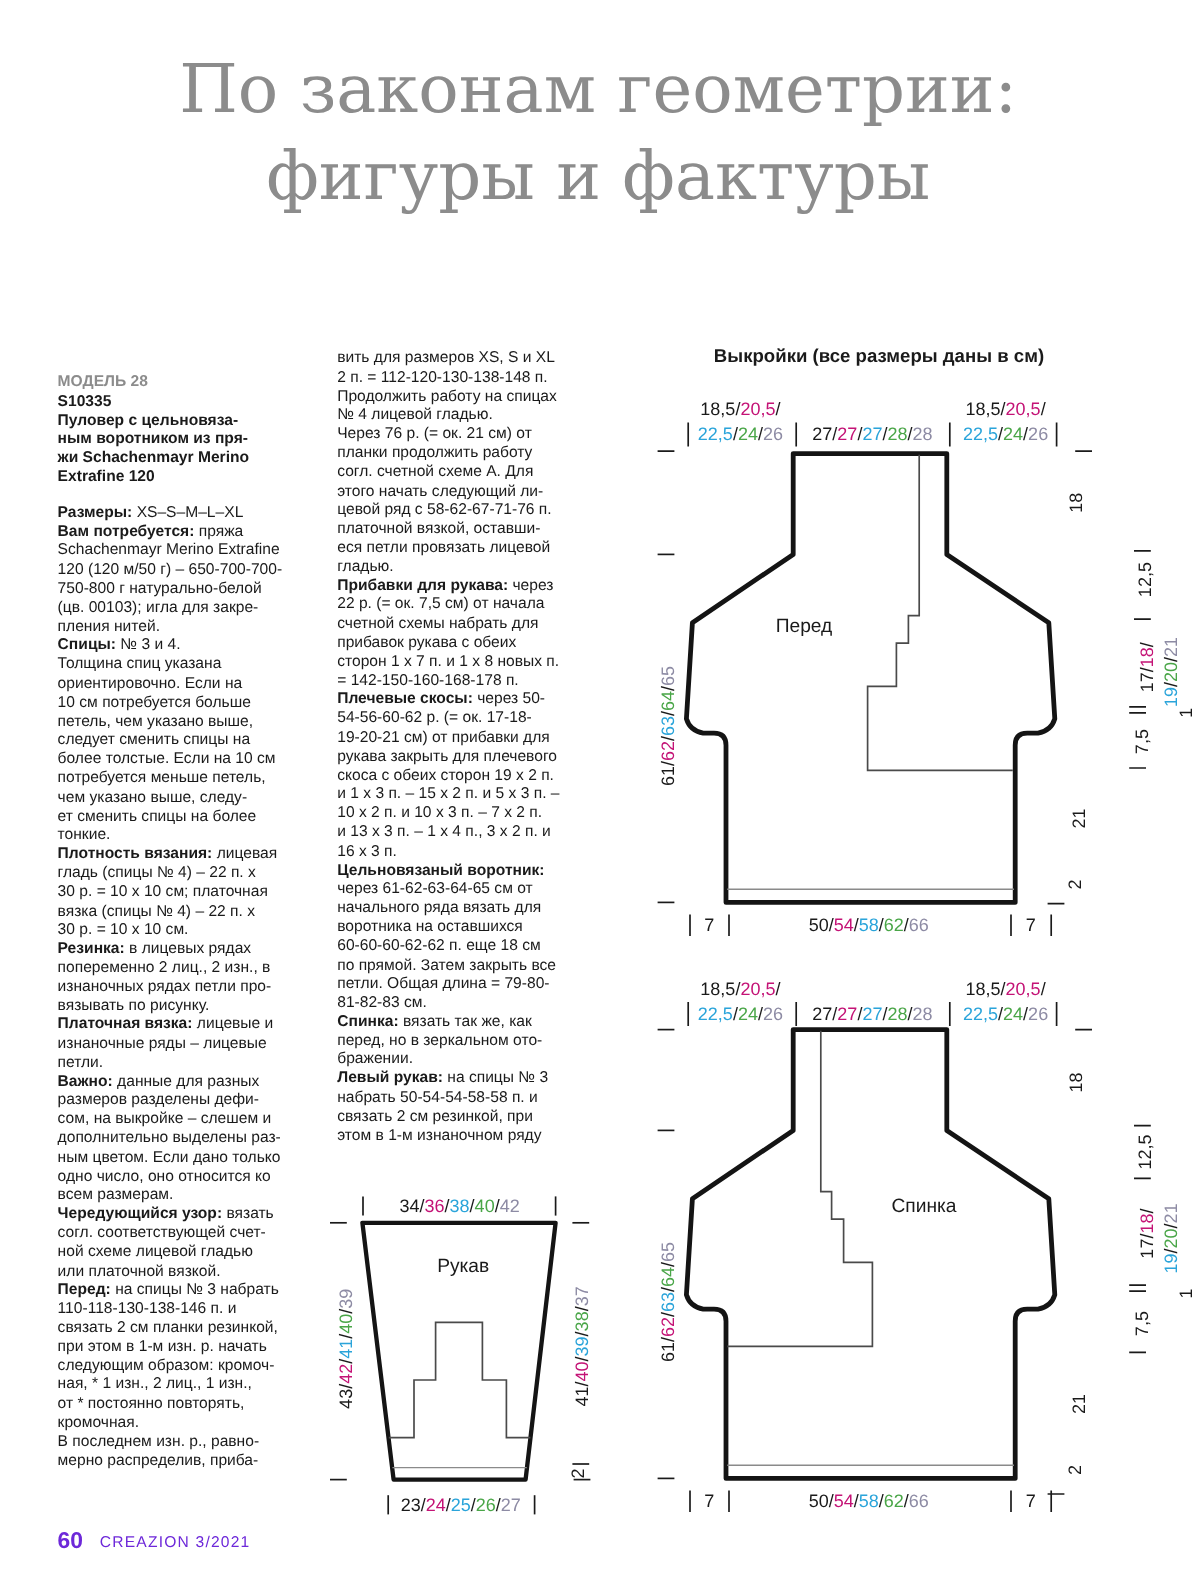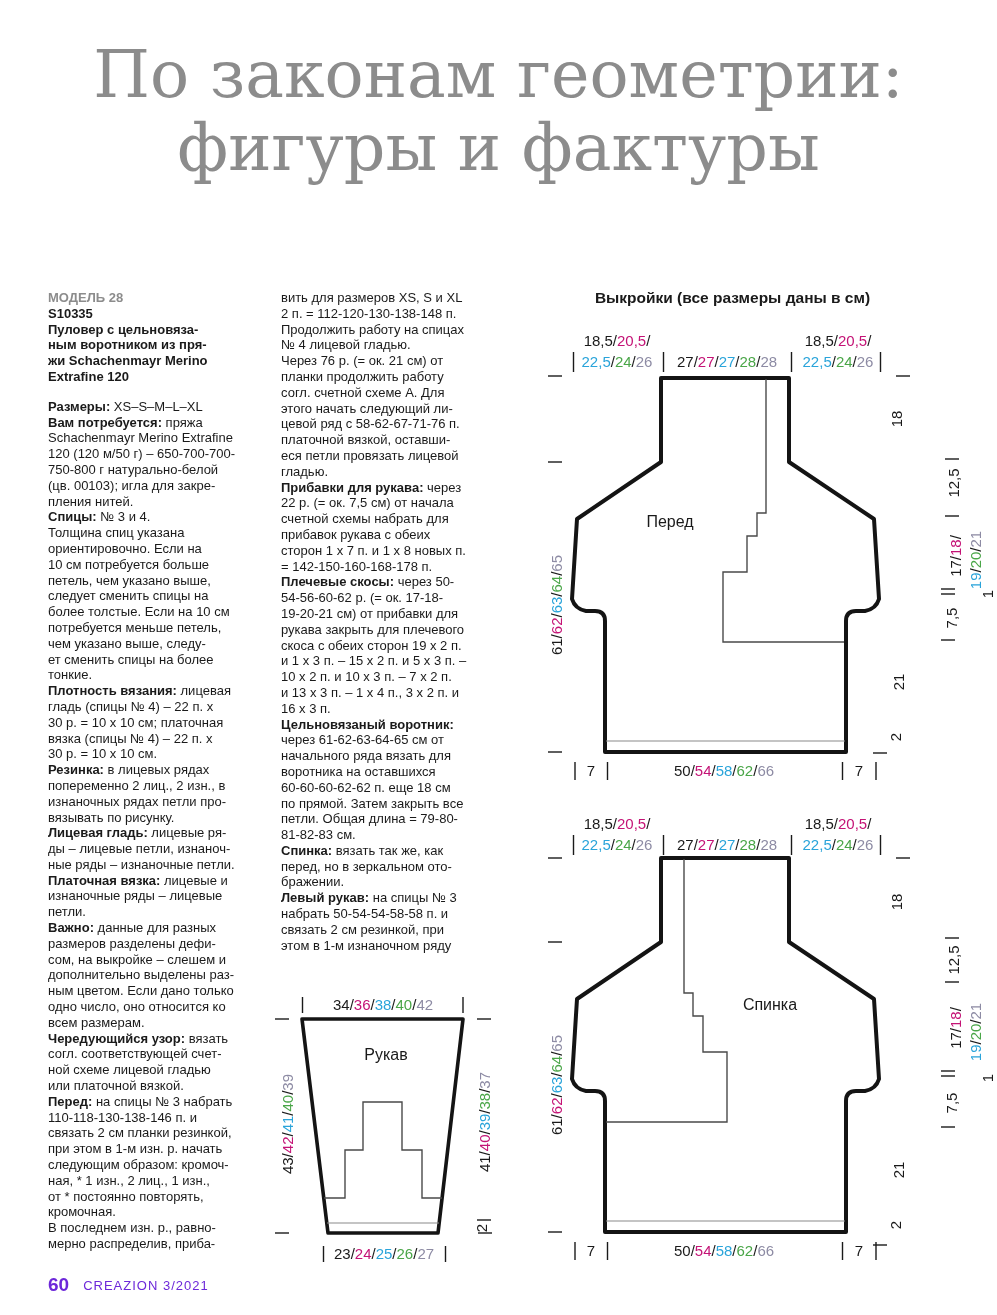--- a/index.html
+++ b/index.html
@@ -1,27 +1,27 @@
 <!DOCTYPE html>
 <html><head>
 <meta charset="utf-8">
 <style>
   html,body{margin:0;padding:0;background:#e8e8e8;}
   .page{position:relative;width:997px;height:1315px;background:#ffffff;
         font-family:"Liberation Sans",sans-serif;color:#1a1a1a;overflow:hidden;margin:0 auto;}
   .main-title{position:absolute;top:38px;left:0;width:100%;text-align:center;
         font-family:"DejaVu Serif",serif;font-weight:normal;color:#8c8c8c;
-        font-size:65px;line-height:73px;letter-spacing:0;}
+        font-size:56px;line-height:73px;letter-spacing:0;}
   .subtitle{position:absolute;top:213px;left:0;width:100%;text-align:center;
         font-size:18px;font-weight:bold;color:#0a0a0a;line-height:33px;}
   .col{position:absolute;top:290px;font-size:13px;line-height:15.8px;}
   .col-1{left:48px;width:238px;}
   .col-2{left:281px;width:238px;}
   .col p{margin:0;white-space:pre-line;}
-  .model-block{margin-bottom:14px;}
+  .model-block{margin-bottom:14px;margin-top:20px;}
   .model-label{color:#8c8c8c;font-weight:bold;}
   .model-code{font-weight:bold;}
   .model-title{font-weight:bold;white-space:pre-line;}
   .diagram-header{position:absolute;top:289px;left:500px;width:465px;text-align:center;
         font-size:15.5px;font-weight:bold;}
   .diagram-svg{position:absolute;}
   svg text{font-family:"Liberation Sans",sans-serif;}
   .outline{fill:none;stroke:#141414;stroke-width:4;stroke-linejoin:round;}
   .trap{fill:none;stroke:#141414;stroke-width:3.6;stroke-linejoin:round;}
   .thin{fill:none;stroke:#4a4a4a;stroke-width:1.4;}
@@ -74,23 +74,20 @@
 тонкие.</p>
         <p><b>Плотность вязания:</b> лицевая
 гладь (спицы № 4) – 22 п. х
 30 р. = 10 х 10 см; платочная
 вязка (спицы № 4) – 22 п. х
 30 р. = 10 х 10 см.</p>
         <p><b>Резинка:</b> в лицевых рядах
 попеременно 2 лиц., 2 изн., в
 изнаночных рядах петли про-
 вязывать по рисунку.</p>
-        <p><b>Лицевая гладь:</b> лицевые ря-
-ды – лицевые петли, изнаноч-
-ные ряды – изнаночные петли.</p>
         <p><b>Платочная вязка:</b> лицевые и
 изнаночные ряды – лицевые
 петли.</p>
         <p><b>Важно:</b> данные для разных
 размеров разделены дефи-
 сом, на выкройке – слешем и
 дополнительно выделены раз-
 ным цветом. Если дано только
 одно число, оно относится ко
 всем размерам.</p>

